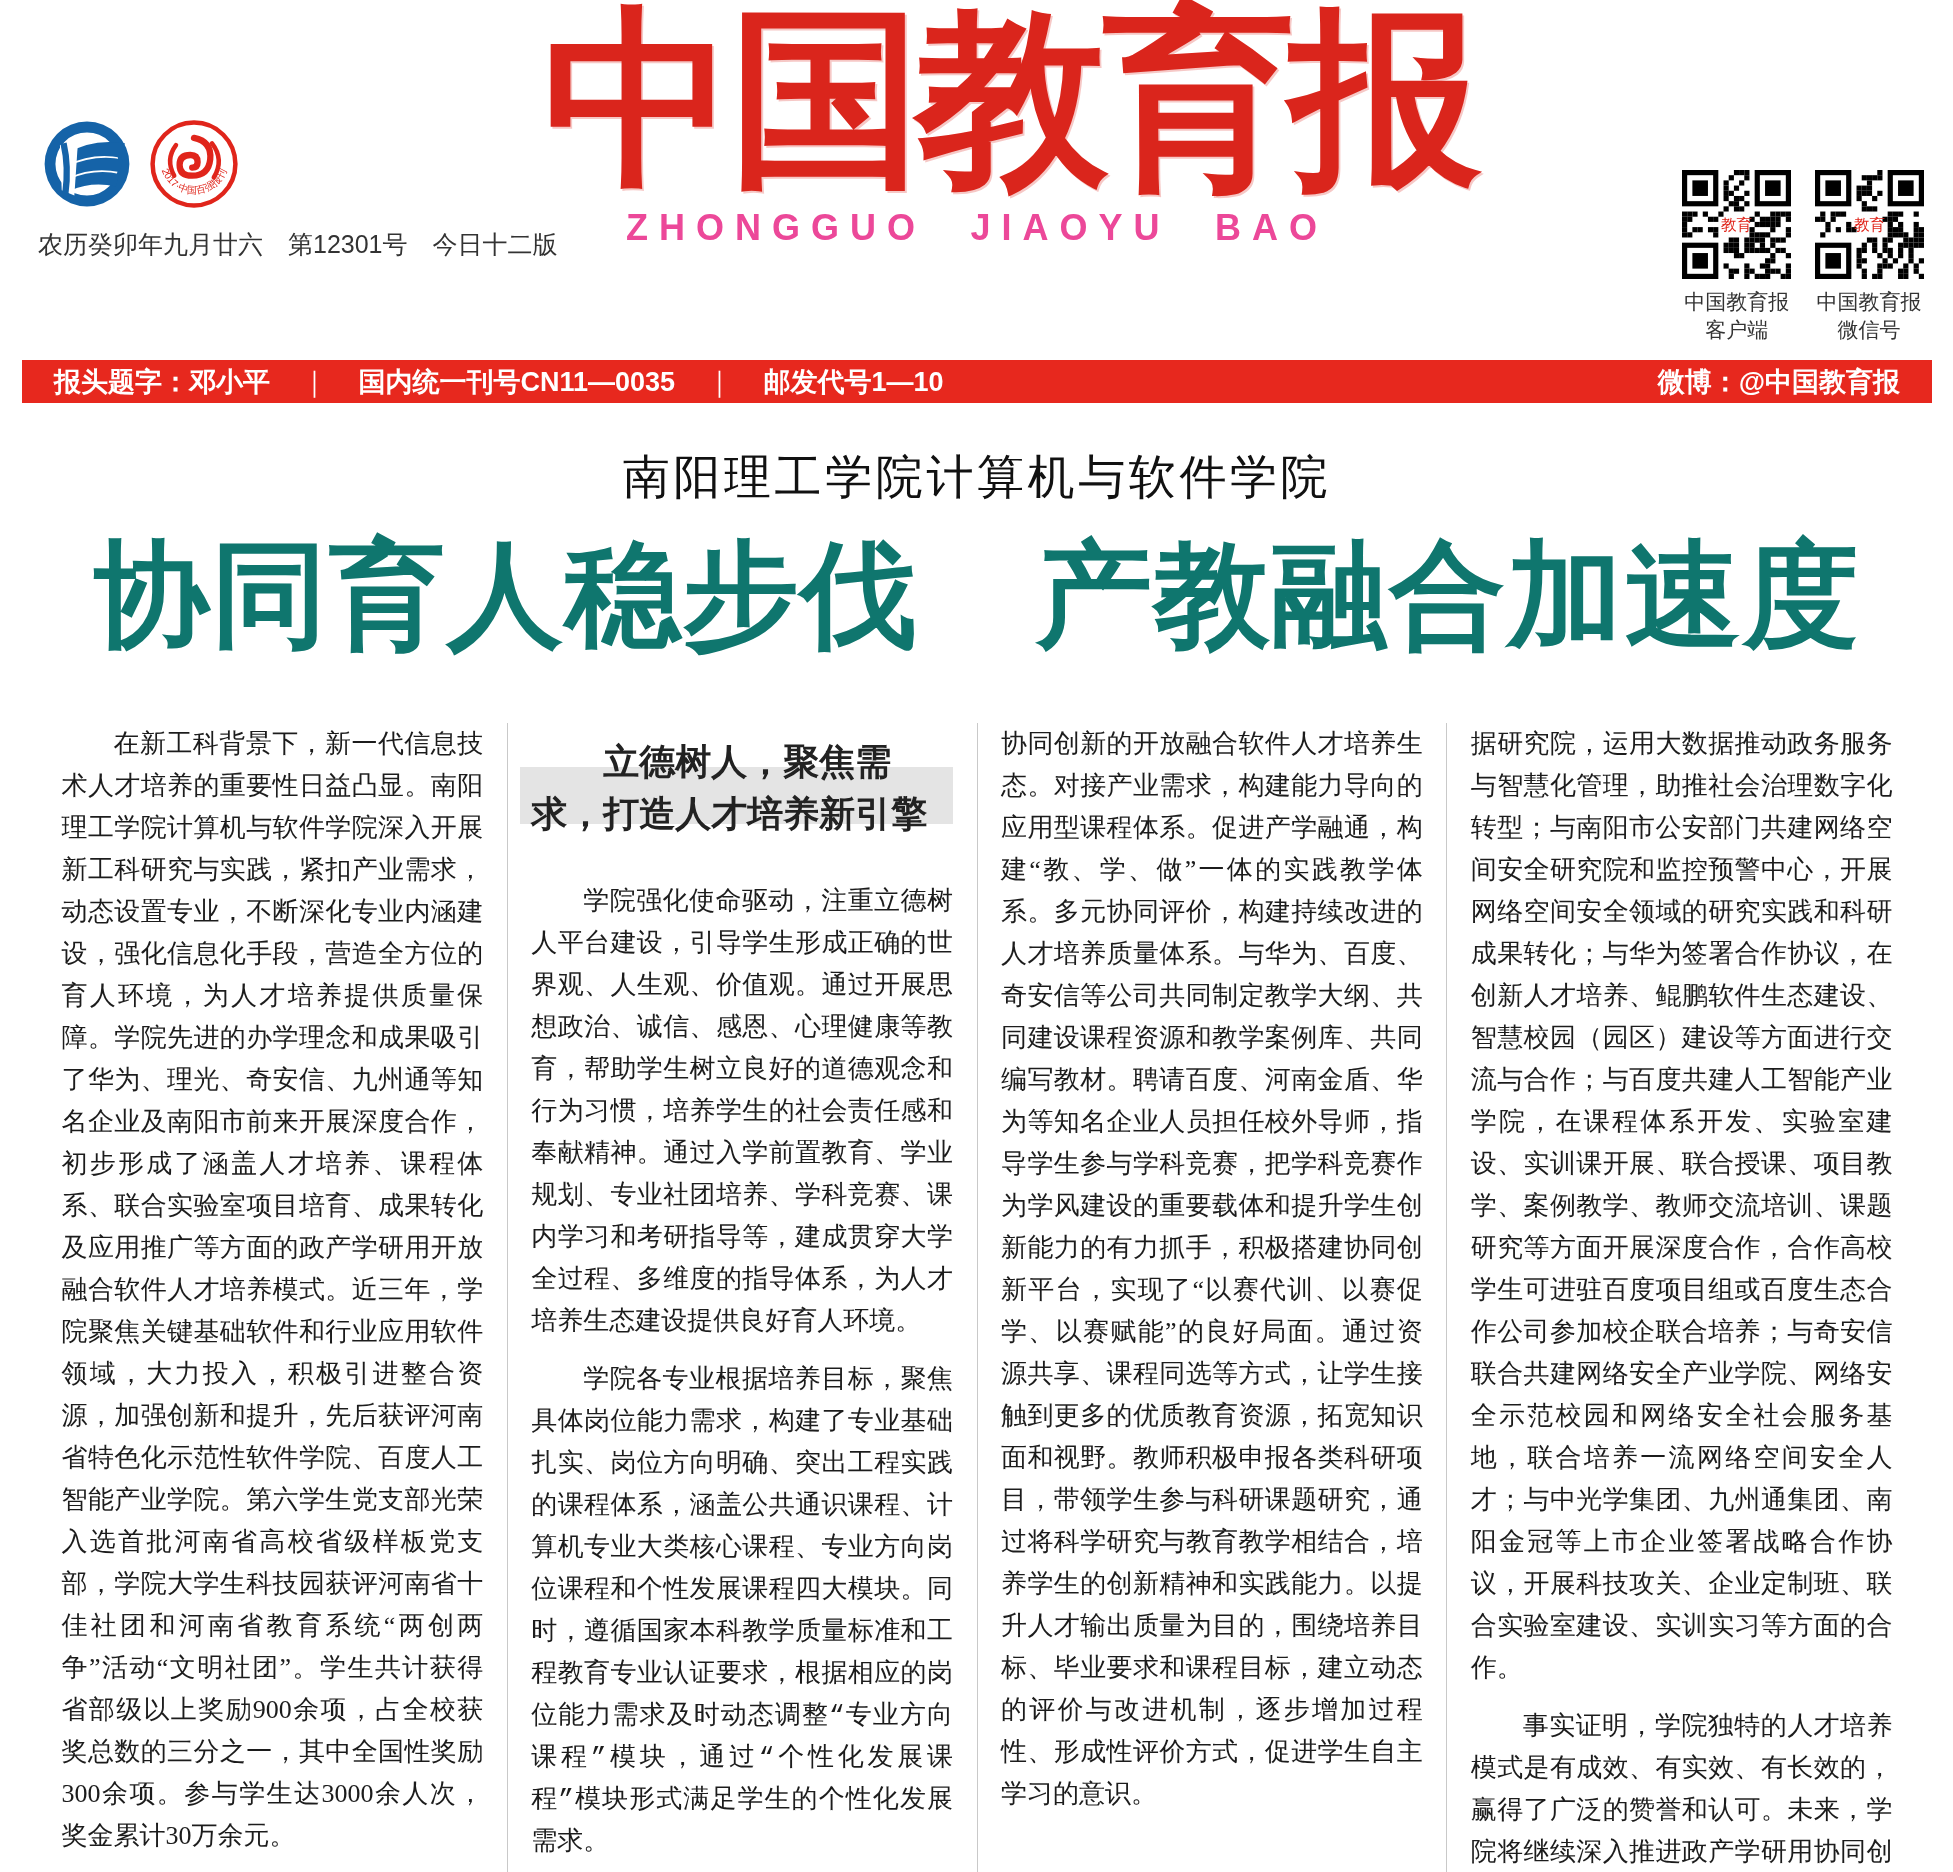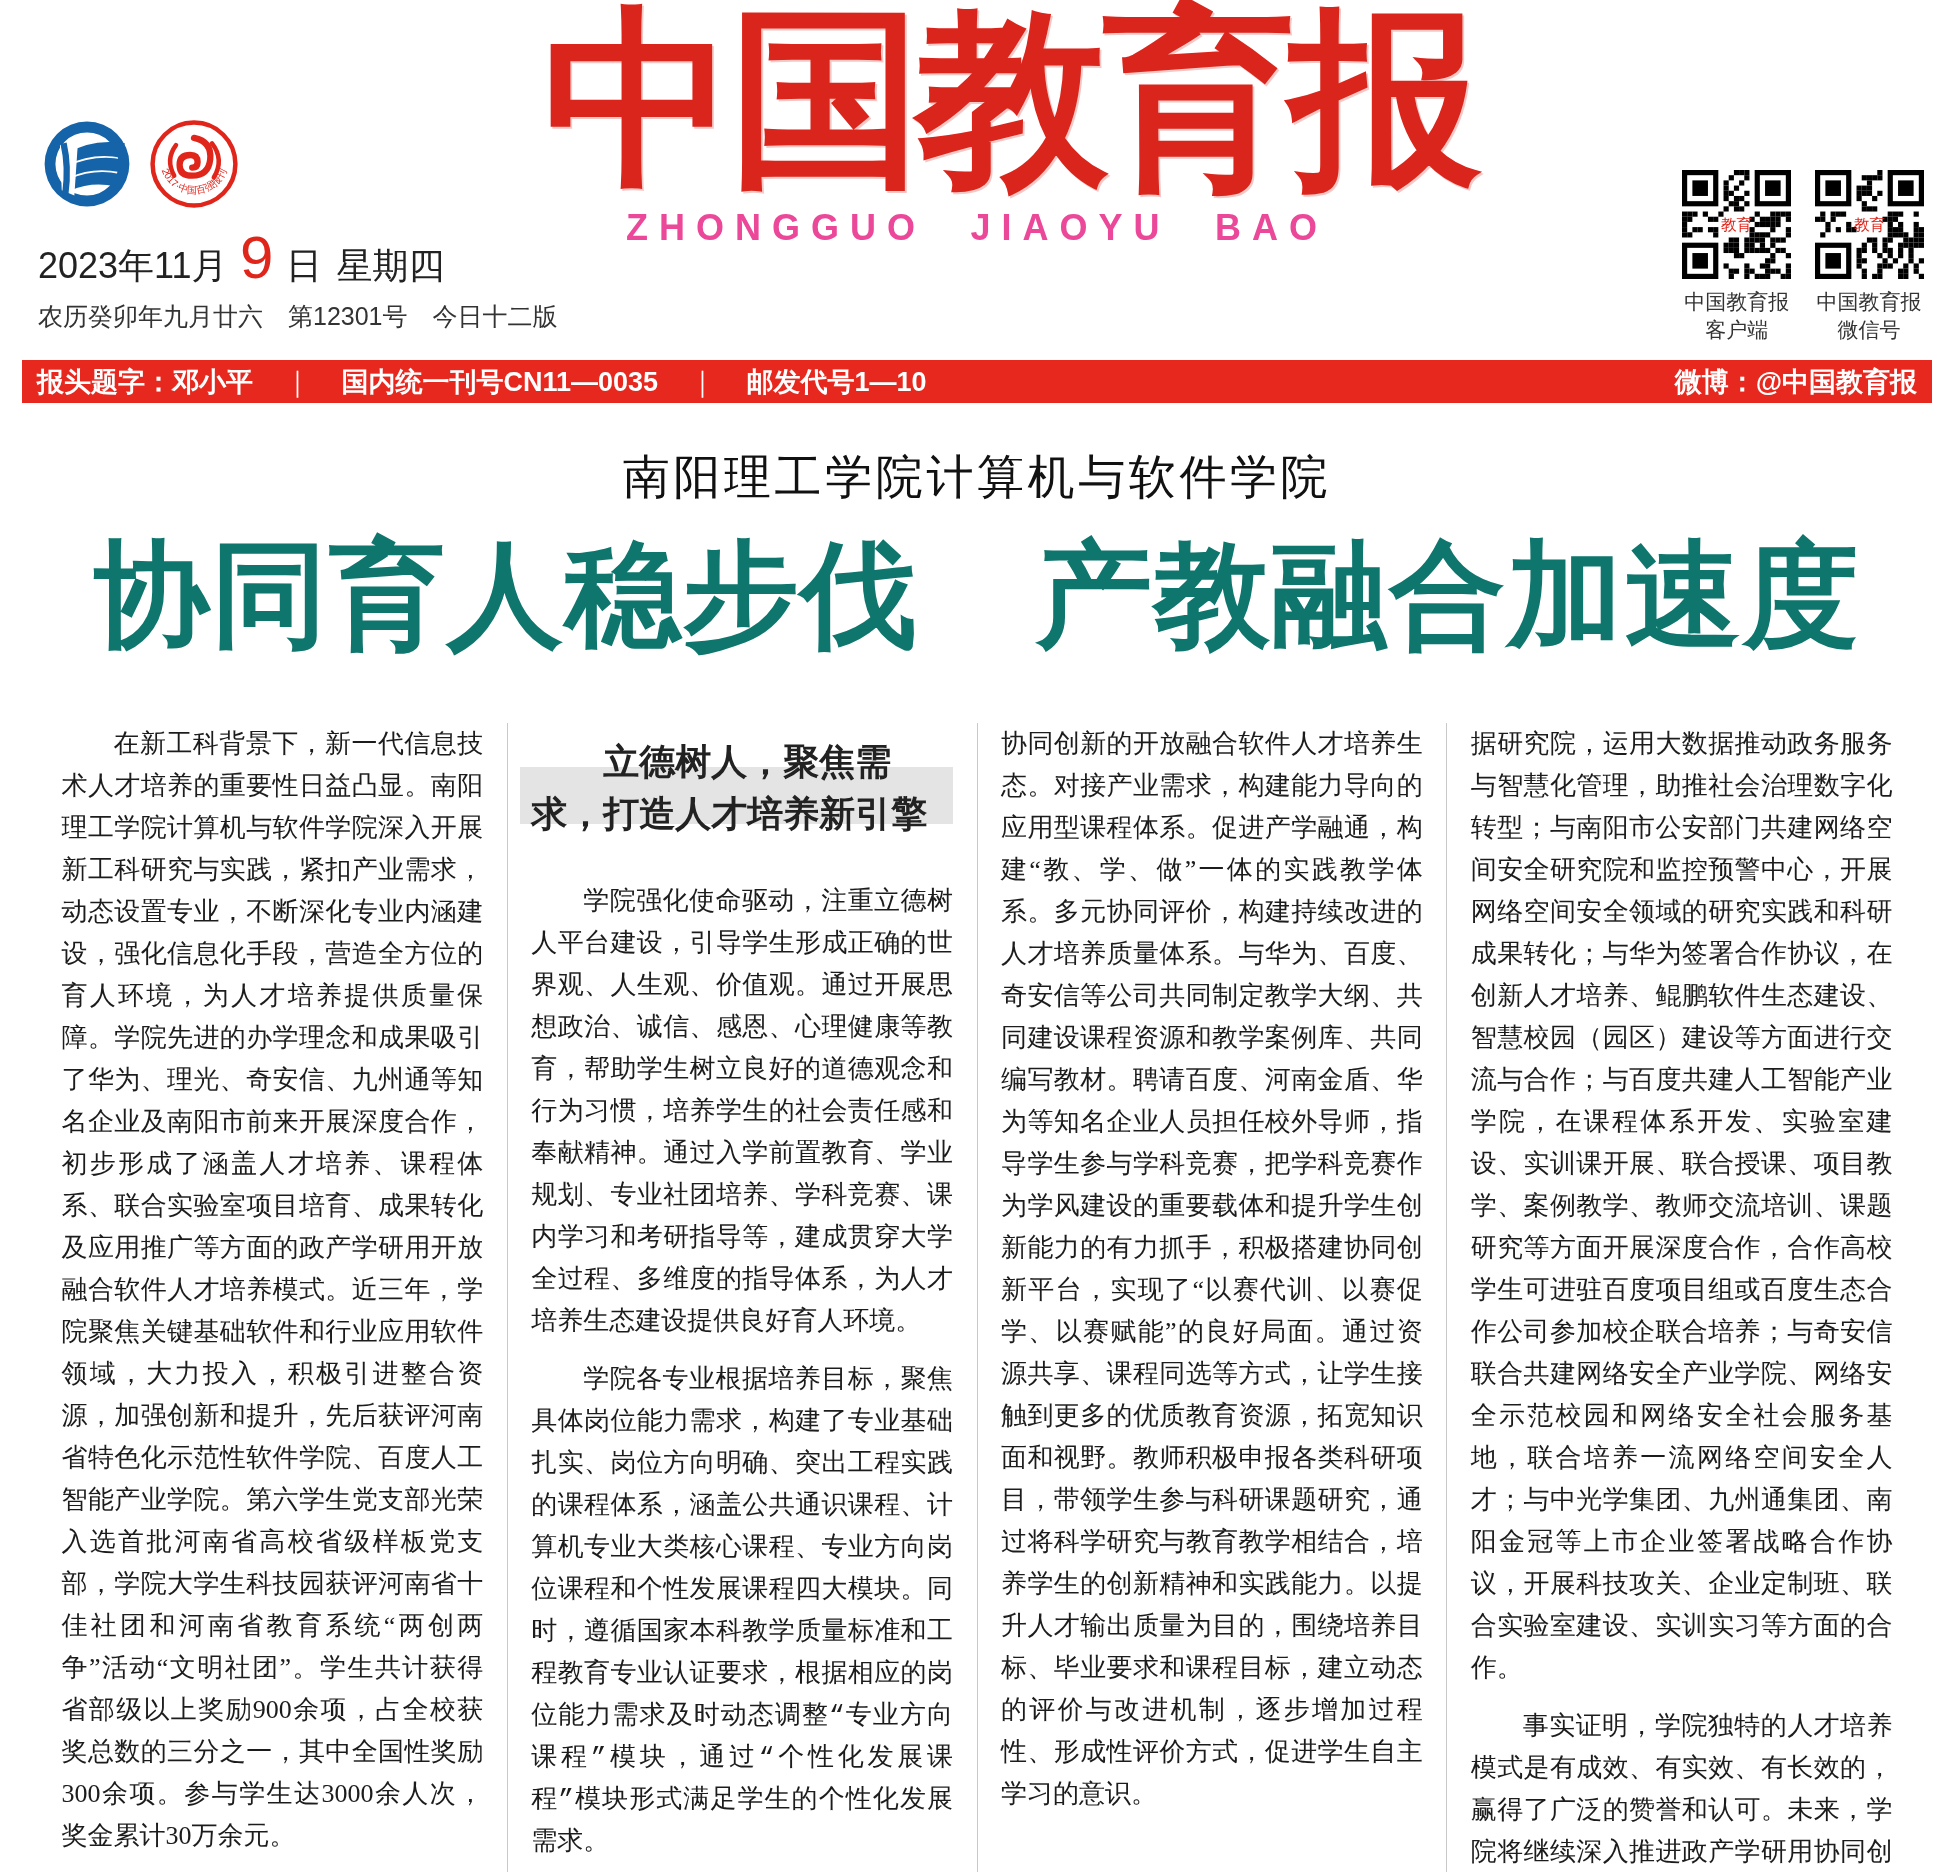--- a/index.html
+++ b/index.html
@@ -30,21 +30,21 @@
   .qr-zone { position:absolute; right:27px; top:170px; display:flex; gap:16.3px; }
   .qr-box { width:116px; text-align:center; }
   .qr-box svg { width:109px; height:109px; display:block; margin:0 auto; }
   .qr-label { margin-top:9px; font-family:"Liberation Sans", sans-serif;
               font-size:21px; color:#333; line-height:1.35; }
 
   
   .info-bar { margin:0 22px; height:43px; background:#e7281e; color:#fff;
               font-family:"Liberation Sans", sans-serif; font-weight:bold; font-size:27px;
               display:flex; align-items:center; justify-content:space-between;
-              padding:0 15px; }
+              padding:0 32px; }
   .info-left span.sep { margin:0 23.5px; font-weight:normal; }
 
   
   .article-head { text-align:center; }
   .kicker { margin-top:43px; font-family:"Liberation Sans", sans-serif;
             font-size:47px; font-weight:500; color:#111; letter-spacing:3.6px; }
   .headline { margin-top:23.5px; font-size:116px; font-weight:bold; color:#0f766e;
               letter-spacing:1.8px; line-height:1.1; }
 
   
@@ -96,27 +96,20 @@
             <defs>
                 <path id="arc" d="M14 58 A38 38 0 0 0 86 58"></path>
               </defs>
             <text font-size="11" fill="#e0251b" font-family="Liberation Sans, sans-serif">
               <textPath href="#arc">2017·中国百强报刊</textPath>
             </text>
           </svg>
         </span>
       </div>
 
-      <div class="dateline">
-        <span>2023年11月</span>
-        <span class="big-day">9</span>
-        <span>日</span>
-        <span style="width:23.5px"></span>
-        <span>星期四</span>
-      </div>
       <div class="metaline">农历癸卯年九月廿六　第12301号　今日十二版</div>
     </div>
 
     <div class="mast-title">
       <div class="cn">中国教育报</div>
       <div class="py">ZHONGGUO JIAOYU BAO</div>
     </div>
 
     <div class="qr-zone">
       <div class="qr-box">

